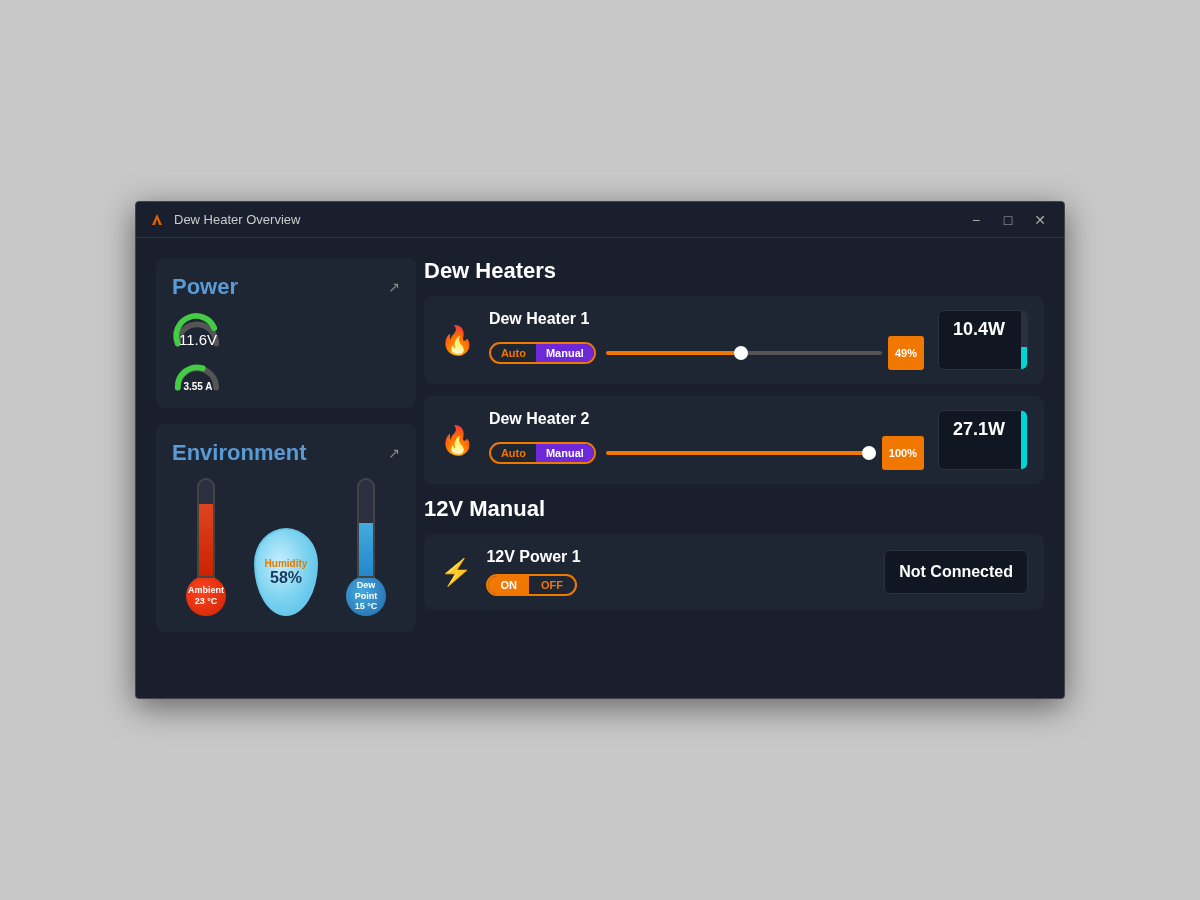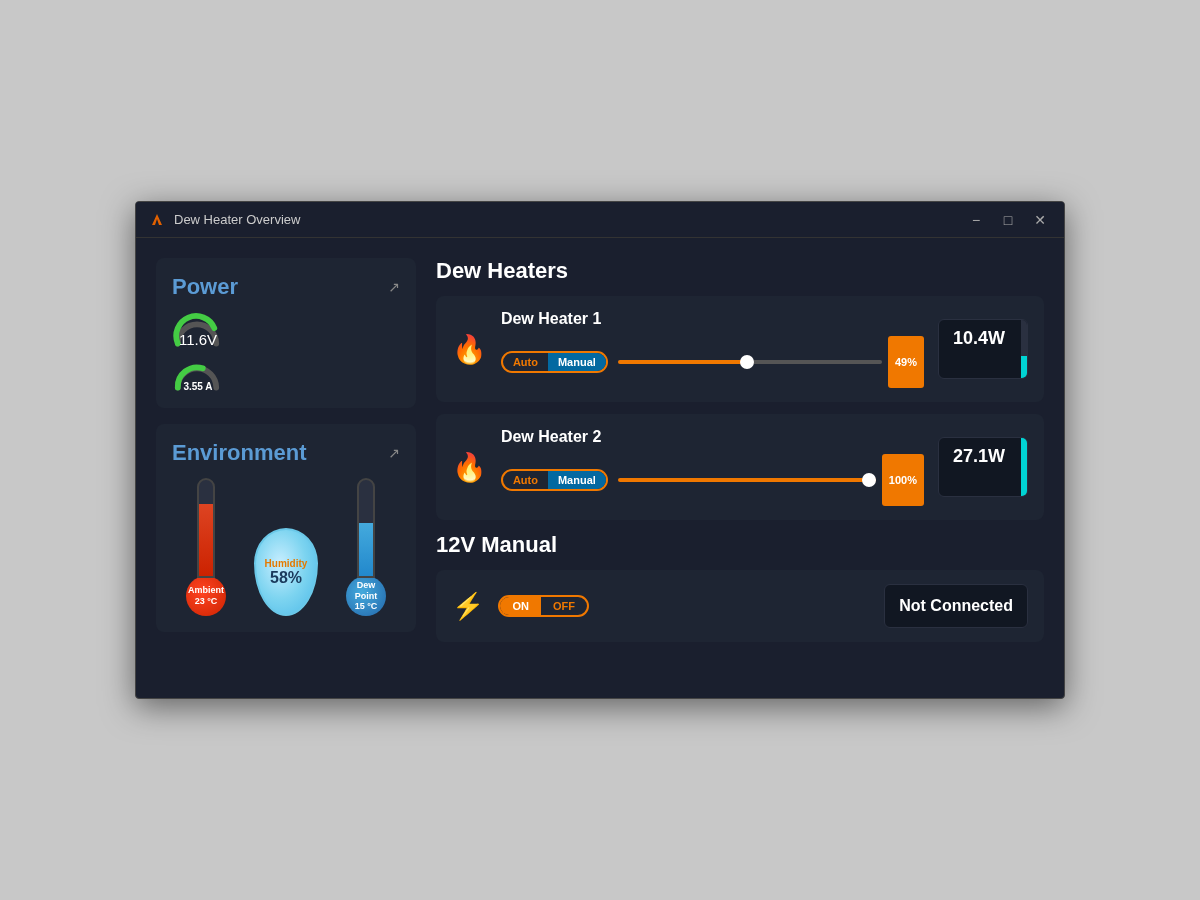--- a/index.html
+++ b/index.html
@@ -58,21 +58,21 @@
       font-size: 14px;
       display: flex;
       align-items: center;
       justify-content: center;
       border-radius: 3px;
     }
 
     .content {
       display: flex;
       padding: 20px;
-      gap: 20px;
+      gap: 8px;
       min-height: 460px;
     }
 
     
     .left-panel {
       width: 260px;
       flex-shrink: 0;
     }
 
     .section-header {
@@ -306,21 +306,21 @@
       padding: 3px 10px;
       font-size: 11px;
       font-weight: 700;
       cursor: pointer;
       border: none;
       background: transparent;
       color: #f07800;
     }
 
     .toggle-btn.active {
-      background: #0369a1;
+      background: #6d28d9;
       color: #fff;
     }
 
     .slider-container {
       display: flex;
       align-items: center;
       gap: 6px;
       flex: 1;
     }
 
@@ -348,21 +348,21 @@
       border-radius: 50%;
       background: #fff;
       cursor: pointer;
     }
 
     .slider-value {
       background: #f07800;
       color: #fff;
       font-size: 11px;
       font-weight: 700;
-      padding: 20px 7px;
+      padding: 11px 7px;
       border-radius: 3px;
       min-width: 36px;
       text-align: center;
     }
 
     .power-display {
       background: #111722;
       border-radius: 6px;
       padding: 8px 14px;
       min-width: 90px;
@@ -609,20 +609,21 @@
           </div>
         </div>
       </div>
 
       <div class="v12-section">
         <div class="right-section-title">12V Manual</div>
 
         <div class="v12-card">
           <div class="bolt-icon">⚡</div>
           <div class="v12-info">
+            <div class="v12-name">12V Power 1</div>
             <div class="on-off-group" style="display:inline-flex;">
               <button class="on-off-btn active">ON</button>
               <button class="on-off-btn">OFF</button>
             </div>
           </div>
           <div class="not-connected-display">
             <span class="not-connected-text">Not Connected</span>
           </div>
         </div>
       </div>

